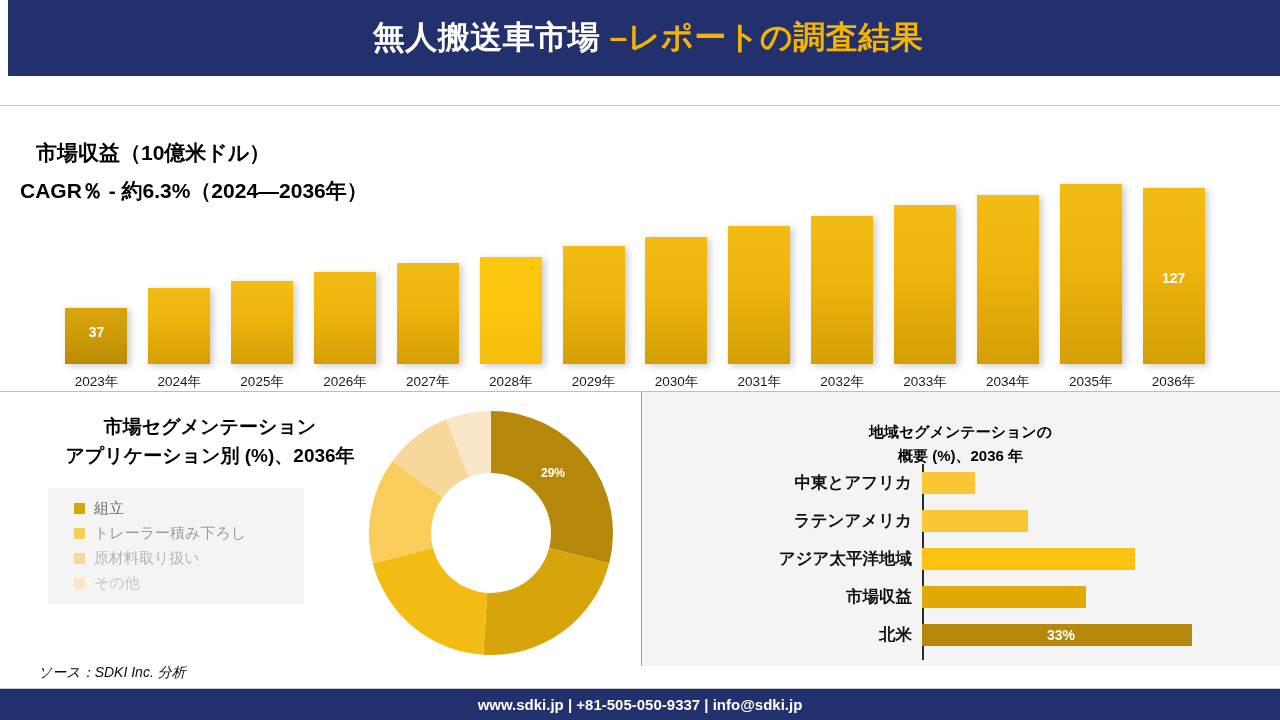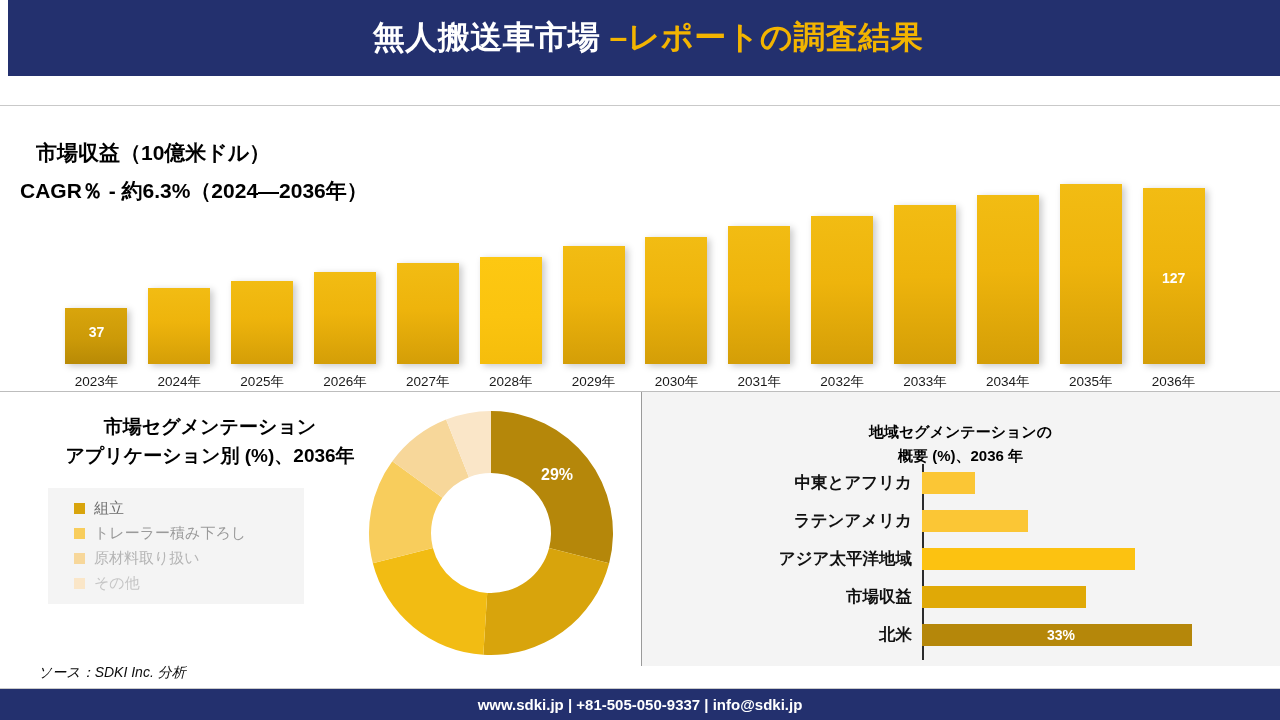--- a/index.html
+++ b/index.html
@@ -61,21 +61,21 @@
   .legend{
     position:absolute;left:48px;top:96px;width:256px;
     background:#f4f4f4;padding:8px 10px 8px 26px;box-sizing:border-box;
   }
   .legend-row{display:flex;align-items:center;height:25px;}
   .legend-swatch{width:11px;height:11px;margin-right:9px;flex:0 0 auto;}
   .legend-text{font-size:15px;white-space:nowrap;}
 
   .donut-wrap{position:absolute;left:360px;top:12px;width:262px;height:258px;}
   .donut-pct{
-    position:absolute;left:181px;top:62px;color:#ffffff;font-size:16px;font-weight:bold;
+    position:absolute;left:181px;top:62px;color:#ffffff;font-size:12px;font-weight:bold;
   }
 
   
   .panel-right{position:absolute;left:641px;top:392px;width:639px;height:274px;background:#f4f4f4;}
   .panel-divider{position:absolute;left:641px;top:392px;width:1px;height:274px;background:#9a9a9a;}
   .region-title{
     position:absolute;left:0;top:14px;width:639px;text-align:center;
     font-size:15px;color:#000000;line-height:1.6;font-weight:bold;margin-top:14px;
   }
   .region-rows{position:absolute;left:0;top:72px;width:639px;}

